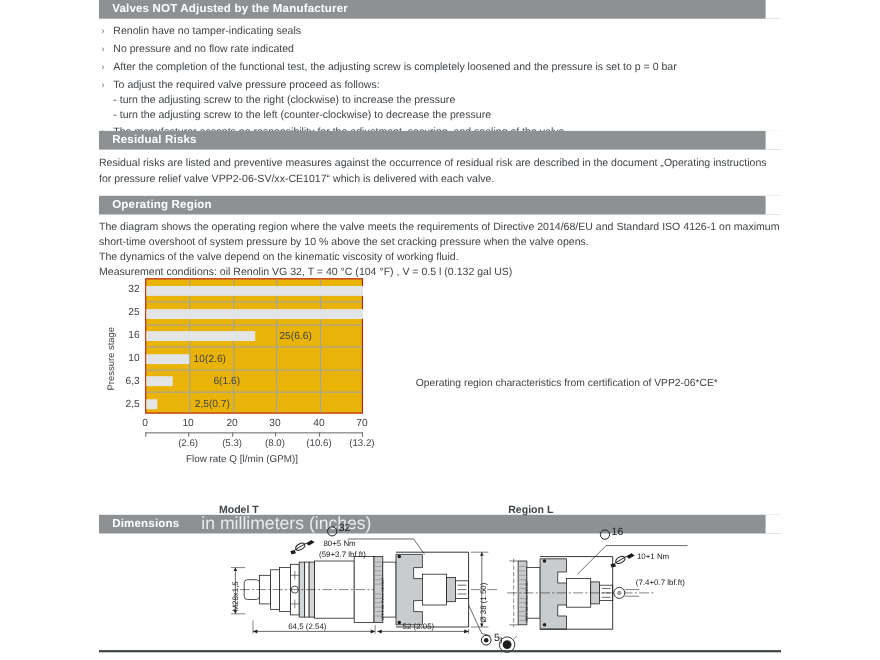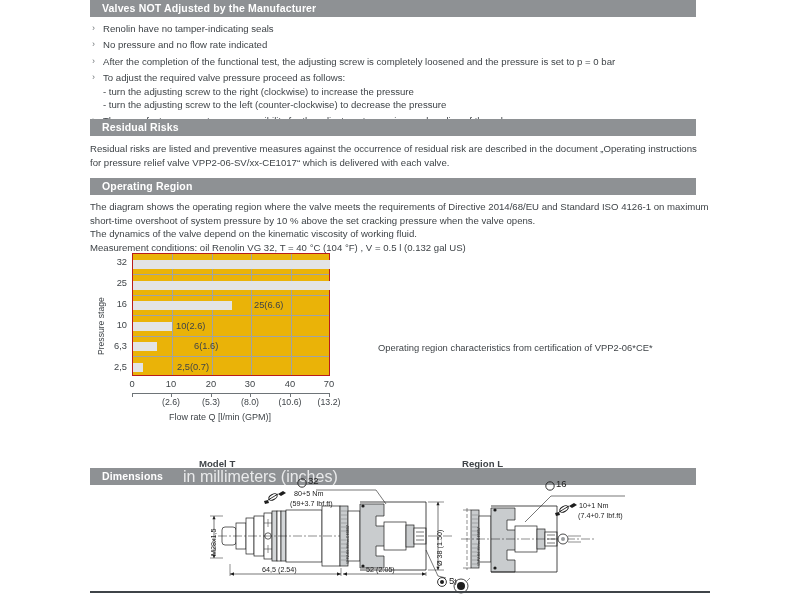--- a/index.html
+++ b/index.html
@@ -372,21 +372,21 @@
           <path d="M104 34 l-4 1 l1 3 l4 -1 z" fill="#1d1d1d" stroke="none"></path>
           <ellipse cx="109" cy="31" rx="4.5" ry="2.6" transform="rotate(-30 109 31)"></ellipse>
         </g>
 
         <circle cx="-4" cy="104" r="5" stroke-width="0.9"></circle>
       </g>
     </svg>
 
     <div class="dimtxt big" style="left:101px;top:1px;">16</div>
     <div class="dimtxt" style="left:124px;top:24px;">10+1 Nm</div>
-    <div class="dimtxt" style="left:110px;top:34px;padding-left:13px;">(7.4+0.7 lbf.ft)</div>
+    <div class="dimtxt" style="left:110px;top:48px;padding-left:13px;">(7.4+0.7 lbf.ft)</div>
     <div class="vtxt tiny" style="left:23px;top:88px;">VPP2-06-SV/xx-CE1017</div>
   </div>
 
   <div class="dwg" style="left:448px;top:574px;">
     <svg width="26" height="22" viewBox="0 0 26 22">
       <g stroke="#1d1d1d" fill="none" stroke-width="0.8">
         <circle cx="13" cy="12" r="7"></circle>
         <circle cx="13" cy="12" r="4" fill="#1d1d1d" stroke="none"></circle>
         <line x1="4" y1="4" x2="7" y2="7" stroke-width="0.5"></line>
         <line x1="22" y1="4" x2="19" y2="7" stroke-width="0.5"></line>

